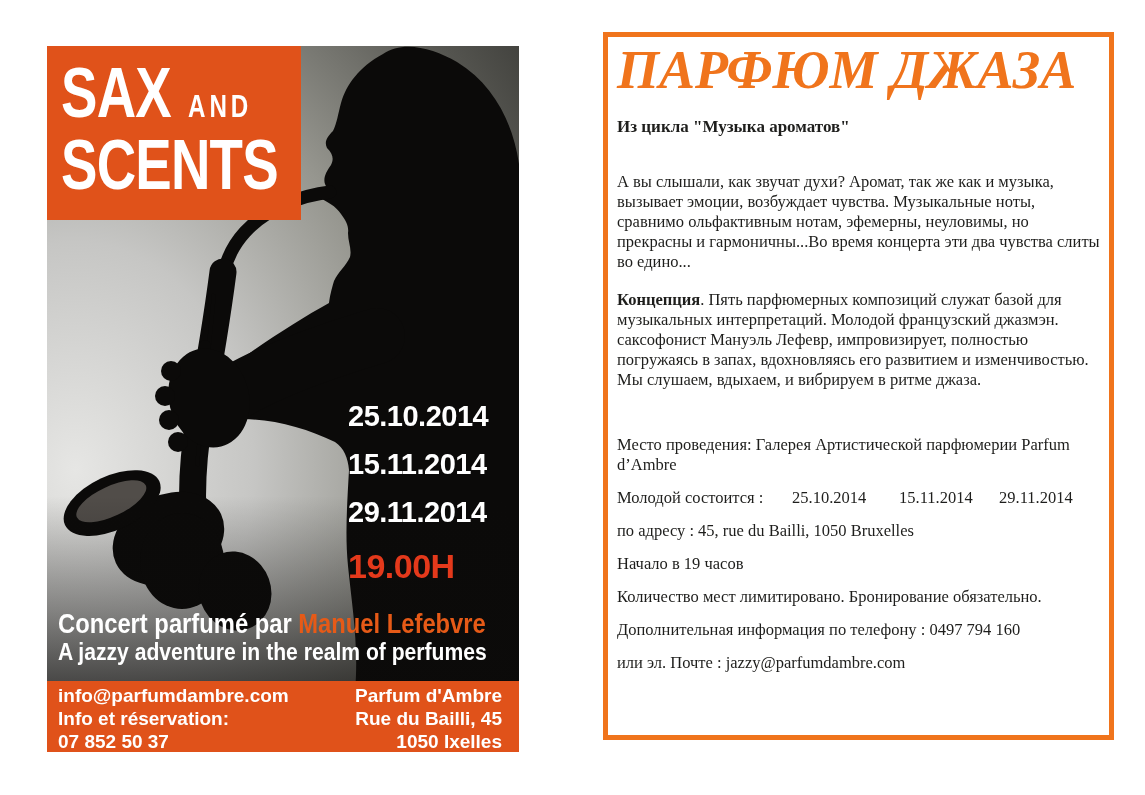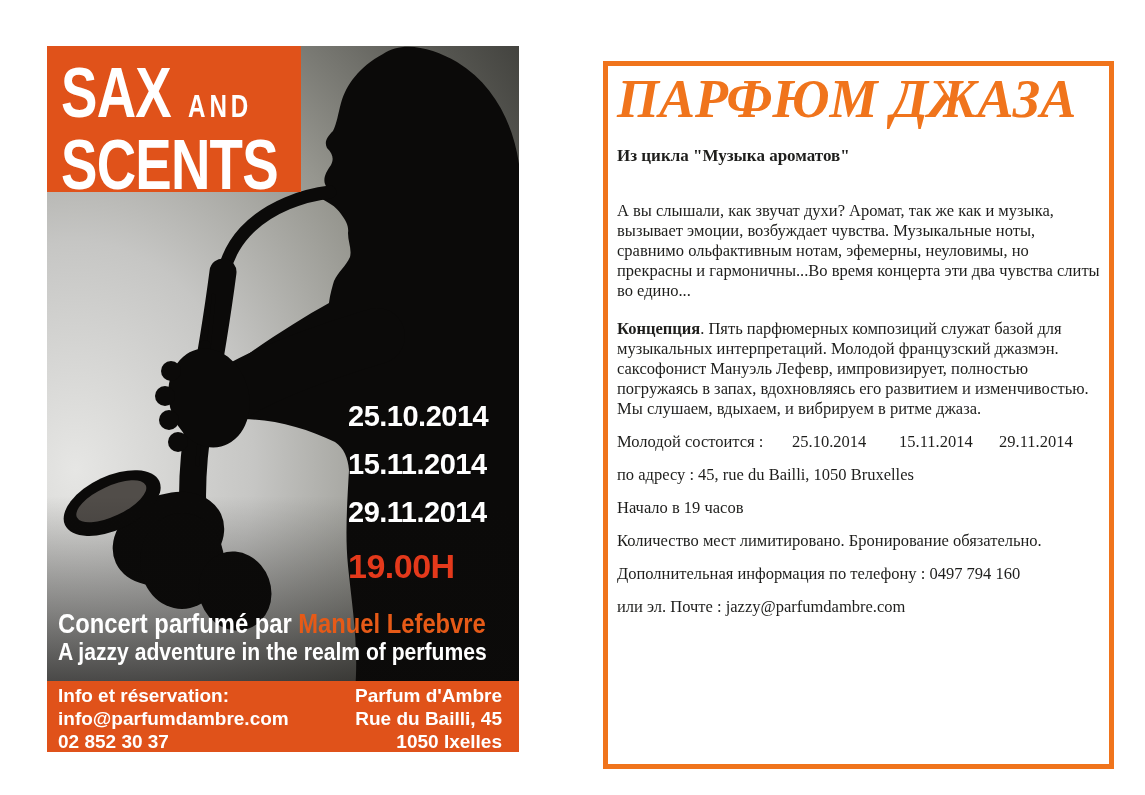--- a/index.html
+++ b/index.html
@@ -9,21 +9,21 @@
   }
   
   .poster{
     position:absolute;left:47px;top:46px;width:472px;height:706px;
     overflow:hidden;
     background:radial-gradient(ellipse 135% 115% at 6% 60%,
       #e6e6e4 0%, #c6c6c4 28%, #96968f 52%, #54544f 78%, #2b2b28 100%);
   }
   .poster svg{position:absolute;left:0;top:0;width:100%;height:100%;display:block;}
   .title-box{
-    position:absolute;left:0;top:0;width:254px;height:146px;
+    position:absolute;left:0;top:0;width:254px;height:174px;
     color:#fff;
   }
   .title-line{
     position:absolute;left:14px;display:flex;align-items:baseline;gap:22px;
     transform:scaleX(0.78);transform-origin:left top;white-space:nowrap;
     font-weight:bold;line-height:1;
   }
   .tl1{top:12px;}
   .tl2{top:84px;}
   .word-big{font-size:70px;letter-spacing:-1px;}
@@ -45,21 +45,21 @@
   .concert .c2{font-size:24px;line-height:26px;}
   .poster-footer{
     position:absolute;left:0;bottom:0;width:100%;height:71px;
     color:#fff;font-weight:bold;font-size:19px;line-height:23px;
     display:flex;justify-content:space-between;box-sizing:border-box;
     padding:3px 17px 0 11px;
   }
   .pf-right{text-align:right;}
   
   .flyer{
-    position:absolute;left:603px;top:61px;width:511px;height:708px;
+    position:absolute;left:603px;top:32px;width:511px;height:708px;
     box-sizing:border-box;border:5px solid #f0741c;
     padding:2px 4px 0 9px;
     font-family:"Liberation Serif", serif;color:#1e1e1c;overflow:hidden;
   }
   .flyer-title{
     margin:2px 0 0 0;font-size:54px;line-height:58px;font-weight:bold;
     font-style:italic;color:#f0741c;white-space:nowrap;letter-spacing:0px;
   }
   .series{margin:18px 0 0 0;font-weight:bold;font-size:17px;line-height:20px;}
   .body{font-size:16.5px;line-height:20px;margin:0;}
@@ -143,23 +143,23 @@
   </div>
   <div class="time" style="color:#e4391b;">19.00H</div>
 
   <div class="concert">
     <div class="c1"><span>Concert parfumé par </span><span style="color:#e65a17;">Manuel Lefebvre</span></div>
     <div class="c2">A jazzy adventure in the realm of perfumes</div>
   </div>
 
   <div class="poster-footer" style="background:#e0521a;">
     <div class="pf-left">
+      <div>info@parfumdambre.com</div>
       <div>Info et réservation:</div>
-      <div>info@parfumdambre.com</div>
-      <div>02 852 30 37</div>
+      <div>07 852 50 37</div>
     </div>
     <div class="pf-right">
       <div>Parfum d'Ambre</div>
       <div>Rue du Bailli, 45</div>
       <div>1050 Ixelles</div>
     </div>
   </div>
 </div>
 
 <div class="flyer">
@@ -168,20 +168,22 @@
   <p class="body pre m-intro">А вы слышали, как звучат духи? Аромат, так же как и музыка,
 вызывает эмоции, возбуждает чувства. Музыкальные ноты,
 сравнимо ольфактивным нотам, эфемерны, неуловимы,  но
 прекрасны и гармоничны...Во время концерта эти два чувства слиты
 во едино...</p>
   <p class="body pre m-concept"><b>Концепция</b><span>. Пять парфюмерных композиций служат базой  для
 музыкальных интерпретаций. Молодой французский джазмэн.
 саксофонист Мануэль Лефевр, импровизирует, полностью
 погружаясь в запах, вдохновляясь его развитием и изменчивостью.
 Мы слушаем, вдыхаем, и вибрируем в ритме джаза.</span></p>
+  <p class="body pre m-venue">Место проведения: Галерея Артистической парфюмерии Parfum
+d’Ambre</p>
   <p class="body row">
     <span class="at0">Молодой состоится :</span>
     <span class="at1">25.10.2014</span>
     <span class="at2">15.11.2014</span>
     <span class="at3">29.11.2014</span>
   </p>
   <p class="body row">по адресу : 45, rue du Bailli, 1050 Bruxelles</p>
   <p class="body row">Начало в 19 часов</p>
   <p class="body row">Количество мест лимитировано. Бронирование обязательно.</p>
   <p class="body row">Дополнительная информация по телефону : 0497 794 160</p>

